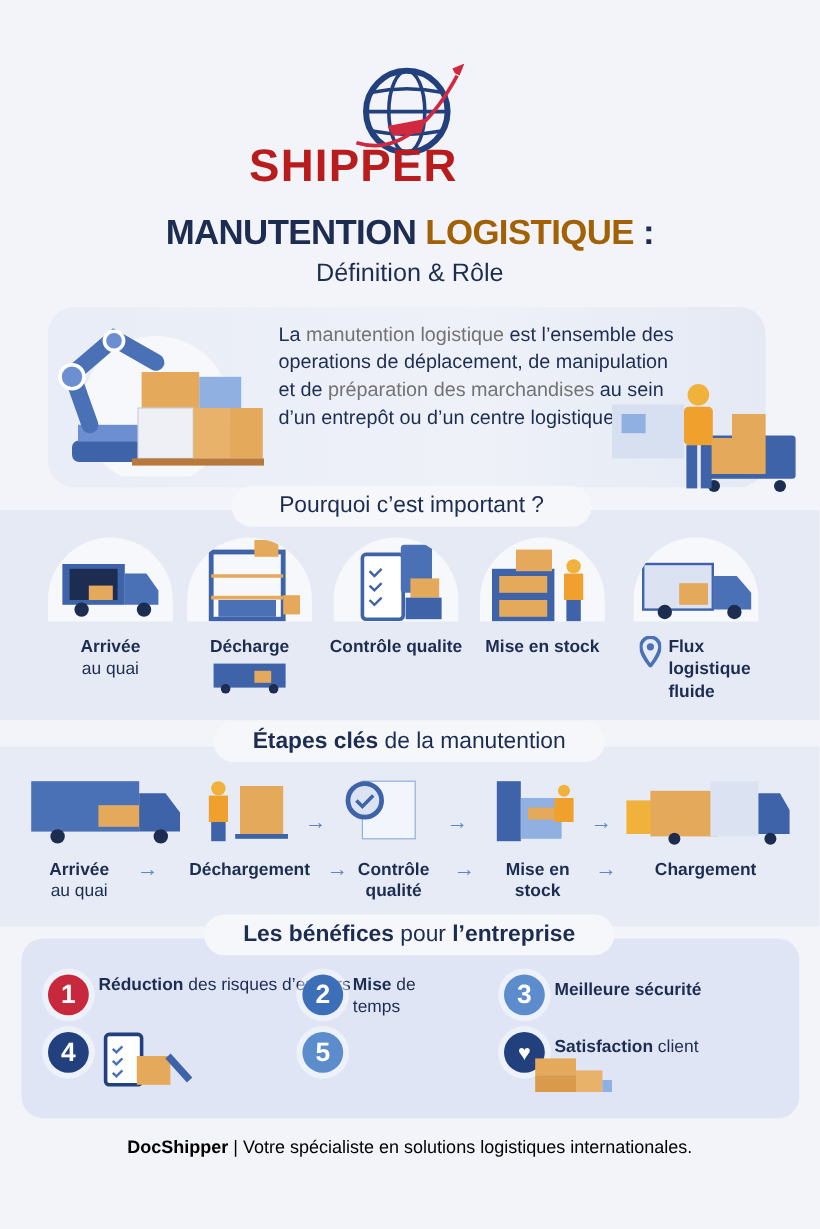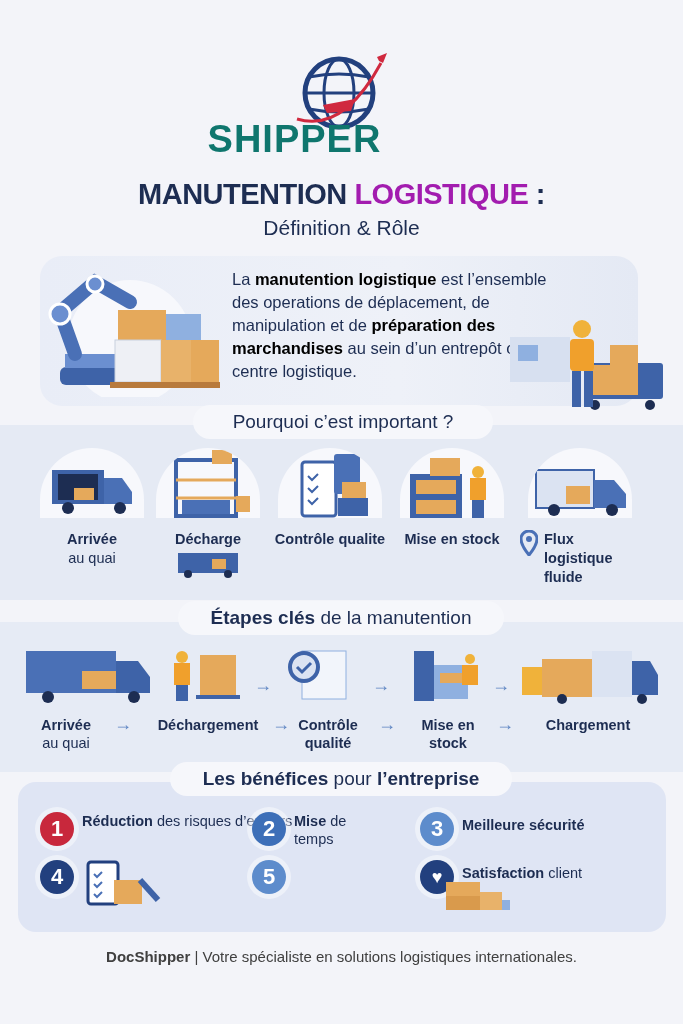--- a/index.html
+++ b/index.html
@@ -9,31 +9,31 @@
     background:#f3f4f9;
     color:#1d2d52;
     position:relative;
   }
   .abs{position:absolute}
   
   .logo{left:0;top:18px;width:683px;height:140px}
   .logo-doc{position:absolute;left:246px;top:30px;font-weight:900;font-size:78px;color:#22407e;letter-spacing:-2px;line-height:1}
   .logo-doc .gap{display:inline-block;width:92px}
   .logo-globe{position:absolute;left:293px;top:35px;width:96px;height:78px}
-  .logo-shipper{position:absolute;left:0;width:589px;top:100px;text-align:center;font-weight:900;font-size:38px;color:#0f766e;letter-spacing:1px}
+  .logo-shipper{position:absolute;left:0;width:589px;top:100px;text-align:center;font-weight:900;font-size:38px;color:#b91c1c;letter-spacing:1px}
 
   .title{left:0;width:683px;top:178px;text-align:center;font-weight:900;font-size:29px;color:#1d2d52;letter-spacing:-0.5px}
-  .title .red{color:#a21caf}
+  .title .red{color:#a16207}
   .subtitle{left:0;width:683px;top:216px;text-align:center;font-size:21px;color:#1d2d52}
 
   
   .intro{left:40px;top:256px;width:598px;height:150px;border-radius:22px;background:linear-gradient(90deg,#e9edf7,#eef1f8 60%,#e4e9f4)}
   .intro-illus{left:40px;top:262px;width:185px;height:135px}
   .intro-text{left:232px;top:268px;width:330px;font-size:16.5px;line-height:23px;color:#1d2d52}
-  .intro-text .red{color:#000000;font-weight:700}
+  .intro-text .red{color:#737373;font-weight:400}
   .intro-text .b{font-weight:400}
   .intro-worker{left:500px;top:315px;width:170px;height:100px}
 
   
   .band1{left:0;top:425px;width:683px;height:175px;background:#e5eaf4}
   .band2{left:0;top:622px;width:683px;height:150px;background:#e6ebf5}
   .pill{background:#f6f7fb;border-radius:18px;text-align:center;color:#1d2d52;font-size:19px;line-height:34px}
   .pill .b{font-weight:700}
 
   .why-item{position:absolute;width:120px;text-align:center}
@@ -44,21 +44,21 @@
   .step{position:absolute;text-align:center;font-size:14.5px;line-height:18px;color:#1d2d52}
   .step .b{font-weight:700}
   .arrow{position:absolute;color:#5f86c3;font-size:18px}
 
   .benefits-card{left:18px;top:782px;width:648px;height:150px;border-radius:18px;background:#dfe5f4}
   .ben{position:absolute;display:flex;align-items:flex-start;gap:8px}
   .num{width:34px;height:34px;border-radius:50%;color:#fff;font-weight:900;font-size:22px;display:flex;align-items:center;justify-content:center;flex:none;box-shadow:0 0 0 5px rgba(255,255,255,0.45)}
   .ben-text{font-size:14.5px;line-height:18px;color:#1d2d52}
   .ben-text .b{font-weight:700}
 
-  .footer{left:0;width:683px;top:948px;text-align:center;font-size:15px;color:#404040}
+  .footer{left:0;width:683px;top:948px;text-align:center;font-size:15px;color:#000000}
   .footer .b{font-weight:700}
 </style>
 </head>
 <body>
 
 <div class="abs logo">
   <svg class="logo-globe" viewBox="0 0 96 78">
     <circle cx="46" cy="40" r="34" fill="none" stroke="#22407e" stroke-width="5"></circle>
     <ellipse cx="46" cy="40" rx="15" ry="34" fill="none" stroke="#22407e" stroke-width="3"></ellipse>
     <line x1="12" y1="40" x2="80" y2="40" stroke="#22407e" stroke-width="3"></line>
@@ -163,21 +163,21 @@
   <div class="why-label"><span class="b">Mise en stock</span></div>
 </div>
 <div class="why-item" style="left:520px;top:448px">
   <div class="why-circle"><svg viewBox="0 0 104 70" width="104" height="70">
     <rect x="8" y="22" width="58" height="38" fill="#dbe3f2" stroke="#3e63a8" stroke-width="2"></rect>
         <rect x="38" y="38" width="24" height="18" fill="#e5a95b"></rect>
     <path d="M66 32 L86 32 L98 46 L98 60 L66 60Z" fill="#4a70b6"></path>
         <circle cx="26" cy="62" r="6" fill="#1d2d52"></circle>
         <circle cx="84" cy="62" r="6" fill="#1d2d52"></circle>
       </svg></div>
-  <div class="why-label" style="text-align:left;display:flex;gap:6px;">
+  <div class="why-label" style="text-align:left;display:flex;gap:6px;justify-content:center">
     <svg width="18" height="26" viewBox="0 0 18 26">
         <path d="M9 1 C4 1 1 5 1 9 C1 15 9 25 9 25 C9 25 17 15 17 9 C17 5 14 1 9 1Z" fill="none" stroke="#4a70b6" stroke-width="3"></path>
         <circle cx="9" cy="9" r="3" fill="#4a70b6"></circle>
       </svg>
     <span class="b" style="width:70px">Flux logistique fluide</span>
     </div>
 </div>
 
 <div class="abs band2"></div>
 <div class="abs pill" style="left:178px;top:601px;width:326px">

